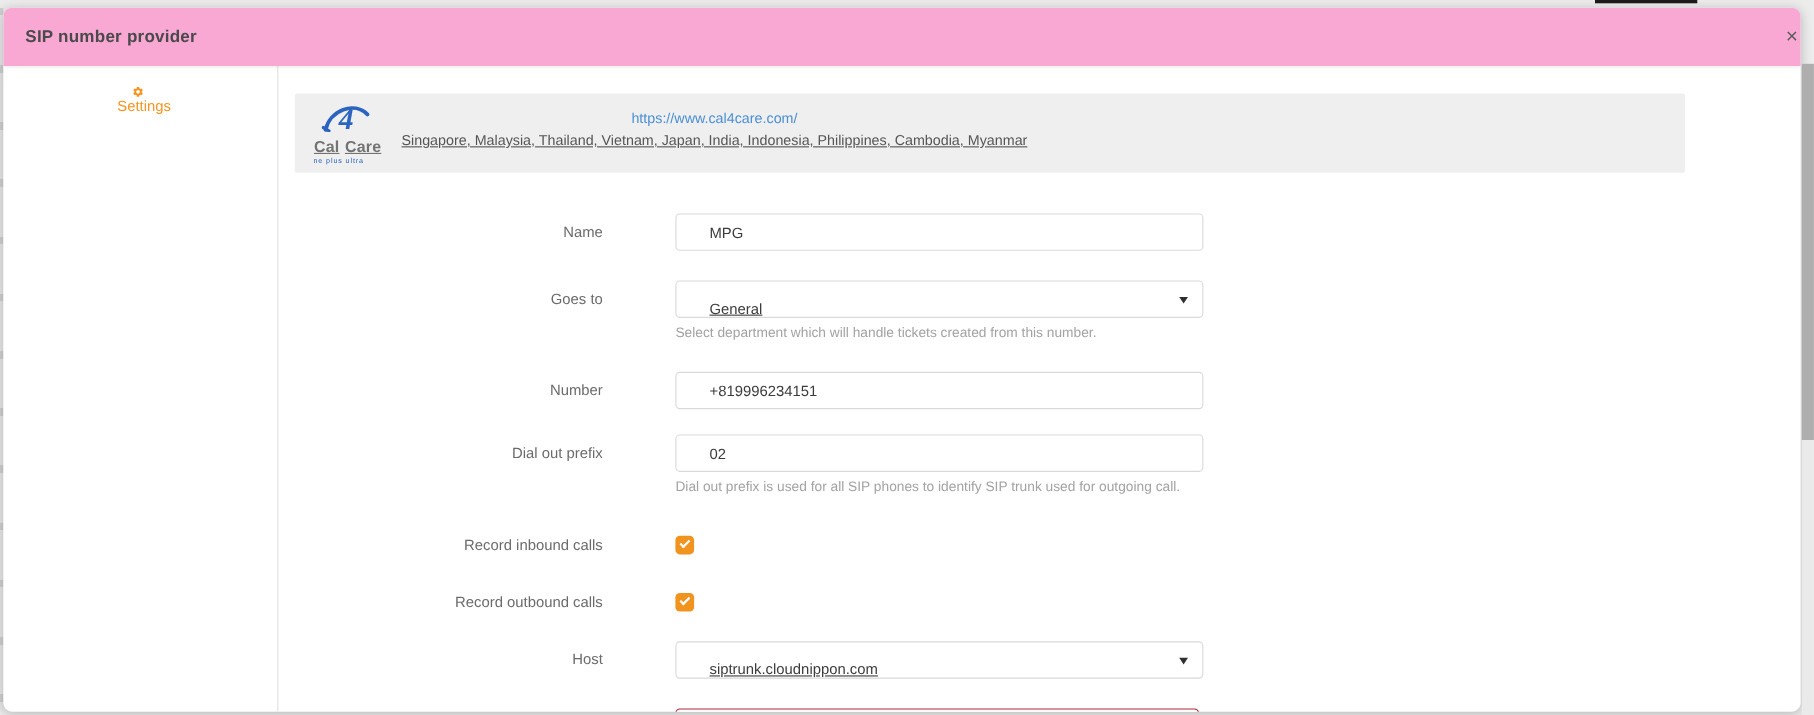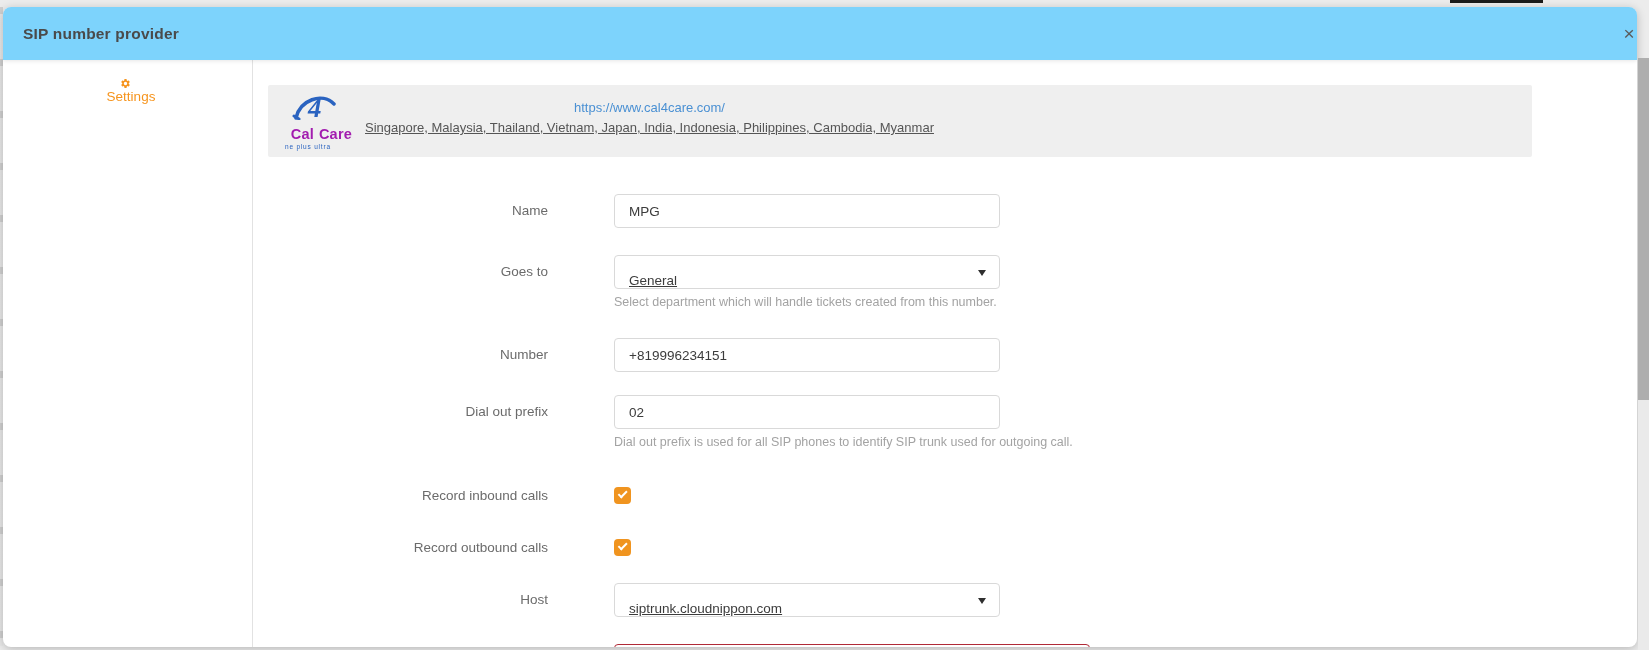--- a/index.html
+++ b/index.html
@@ -35,21 +35,21 @@
 
   .modal {
     position:absolute; left:3px; top:7px; width:1634px; height:640px;
     background:#ffffff; border-radius:8px;
     box-shadow:0 2px 10px rgba(0,0,0,.22);
     overflow:hidden;
   }
 
   .modal-header {
     position:absolute; left:0; top:0; right:0; height:53px;
-    background:#7dd3fc; z-index:5;
+    background:#f9a8d4; z-index:5;
     box-shadow:0 1px 4px rgba(0,0,0,.10);
   }
   .modal-title {
     position:absolute; left:20px; top:18px;
     font-size:15.5px; font-weight:700; color:#4a4a4a; letter-spacing:.2px;
   }
   .close-btn {
     position:absolute; left:1612px; top:14px; width:28px; height:26px;
     display:flex; align-items:center; justify-content:center;
     font-size:19px; color:#5b5b5b; cursor:pointer; user-select:none;
@@ -76,23 +76,24 @@
   }
   .logo-wrap {
     position:absolute; left:12px; top:7px; width:72px; height:58px;
   }
   .logo-arc { position:absolute; left:12px; top:0; }
   .logo-numeral {
     position:absolute; left:28px; top:1px; font-size:27px; font-weight:700;
     font-style:italic; color:#2a63c0; font-family:"Liberation Serif",serif;
   }
   .logo-words {
-    position:absolute; left:0; bottom:8px; width:72px; text-align:right;
-    font-size:14.5px; font-weight:700; color:#a21caf; letter-spacing:.2px;
+    position:absolute; left:0; bottom:8px; width:72px; text-align:center;
+    font-size:14.5px; font-weight:700; color:#737373; letter-spacing:.2px;
     white-space:nowrap;
+    text-decoration:underline;
   }
   .logo-words .gap { display:inline-block; width:5px; }
   .logo-tagline {
     position:absolute; left:5px; bottom:0; font-size:6.5px; color:#2a63c0;
     letter-spacing:.8px;
   }
   .provider-text { position:absolute; left:97px; top:10px; }
   .provider-name { font-size:14px; font-weight:700; color:#3c3c3c; }
   .provider-url  { font-size:13px; color:#4a90d3; margin-top:5px; cursor:pointer; text-decoration:none; display:block;text-align:center; }
   .provider-countries { font-size:13px; color:#555; margin-top:5px;text-decoration:underline; }
@@ -102,22 +103,22 @@
     position:absolute; left:240px; width:900px;
     display:flex; align-items:flex-start;
   }
   .flabel {
     width:305px; text-align:right; font-size:13.5px; color:#6b6b6b;
     padding-top:9px; line-height:16px; flex:none;
   }
   .fctrl { margin-left:66px; flex:none; width:476px; }
 
   .tinput, .fselect {
-    width:386px; height:34px; border:1px solid #d9d9d9; border-radius:4px;
-    background:#fff; font-size:13.5px; color:#3c3c3c; padding:0 14px;
+    width:480px; height:34px; border:1px solid #d9d9d9; border-radius:4px;
+    background:#fff; font-size:13.5px; color:#3c3c3c; padding:0 30px;
     font-family:"Liberation Sans","DejaVu Sans",sans-serif; outline:none;
   }
   .fselect {
     display:flex; align-items:flex-end; position:relative; cursor:pointer;text-decoration:underline;
   }
   .caret {
     position:absolute; right:13px; top:14px; width:0; height:0;
     border-left:4.5px solid transparent; border-right:4.5px solid transparent;
     border-top:6px solid #2f2f2f;
   }

